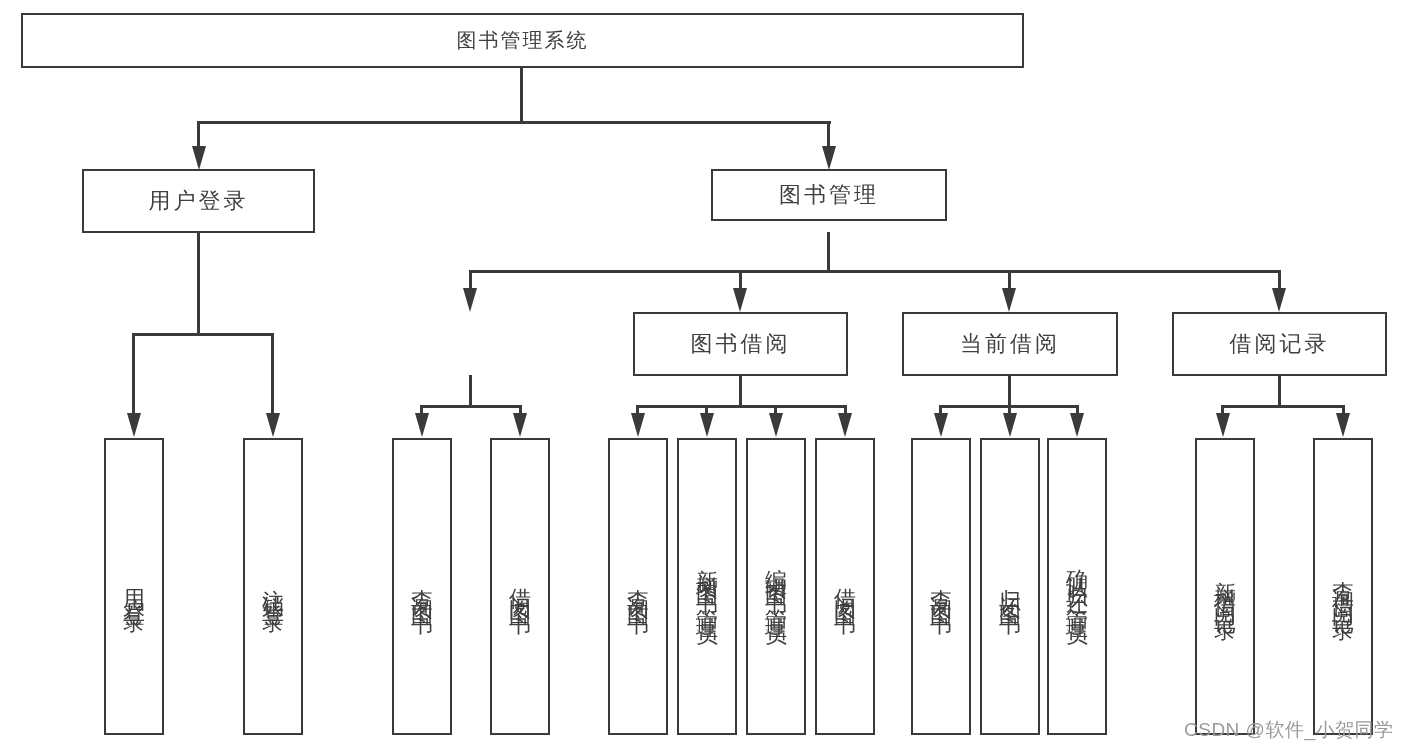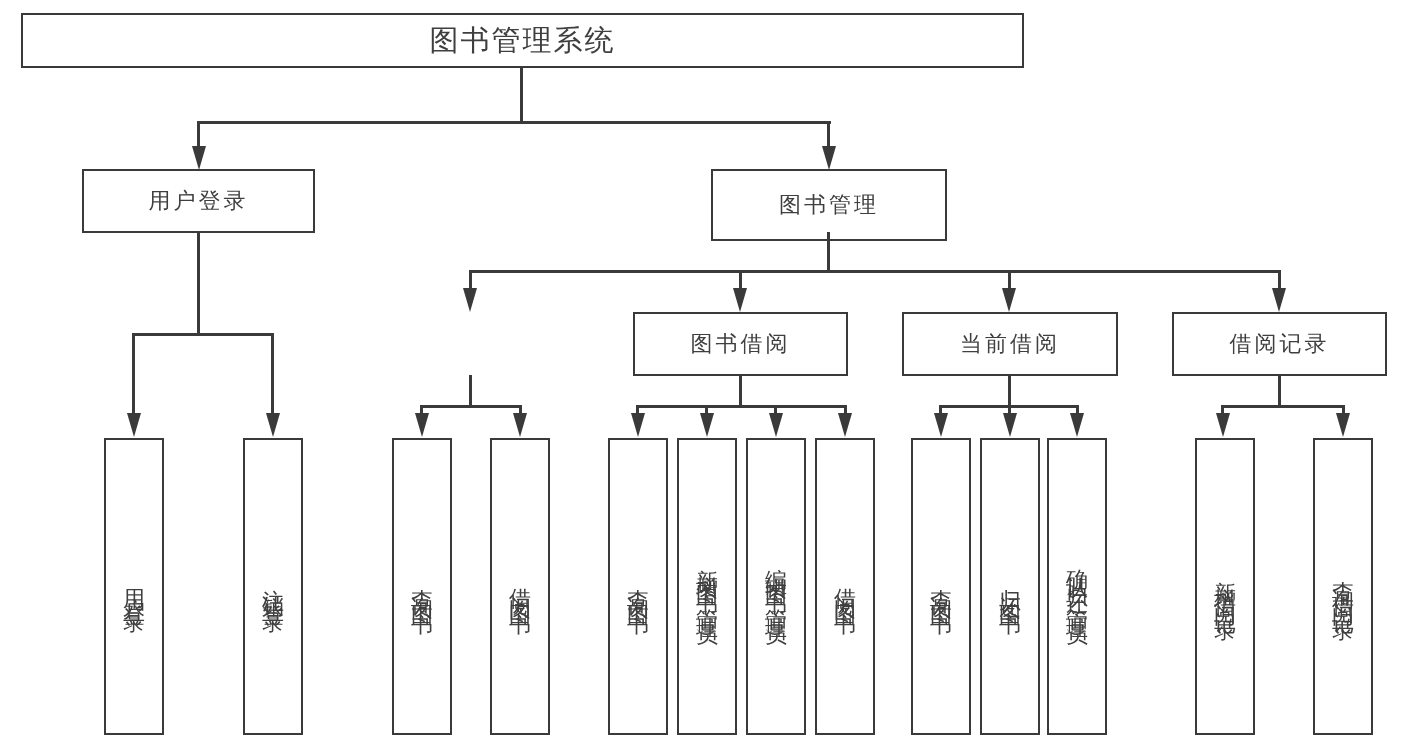--- a/index.html
+++ b/index.html
@@ -17,21 +17,21 @@
   }
   .box{
     position:absolute;
     box-sizing:border-box;
     border:2.5px solid var(--line);
     background:#fff;
     display:flex;align-items:center;justify-content:center;
     text-align:center;
   }
   .hlabel{font-size:22px;letter-spacing:3px;line-height:1;}
-  .root-label{font-size:29px;letter-spacing:2px;}
+  .root-label{font-size:20px;letter-spacing:2px;}
   .leaf .vtext{
     writing-mode:vertical-rl;
     text-orientation:mixed;
     font-size:22px;
     letter-spacing:8px;
     line-height:1;
   }
   .vline{position:absolute;width:3px;background:var(--line);}
   .hline{position:absolute;height:3px;background:var(--line);}
   .arrow{
@@ -55,21 +55,21 @@
 
 <div id="canvas">
 
   <div class="box" style="left:21px;top:13px;width:1003px;height:55px;">
     <span class="root-label">图书管理系统</span>
   </div>
 
   <div class="box" style="left:82px;top:169px;width:233px;height:64px;">
     <span class="hlabel">用户登录</span>
   </div>
-  <div class="box" style="left:711px;top:169px;width:236px;height:72px;">
+  <div class="box" style="left:711px;top:169px;width:236px;height:52px;">
     <span class="hlabel">图书管理</span>
   </div>
 
   <div class="box" style="left:902px;top:312px;width:216px;height:64px;">
     <span class="hlabel">当前借阅</span>
   </div>
   <div class="box" style="left:633px;top:312px;width:215px;height:64px;">
     <span class="hlabel">图书借阅</span>
   </div>
   <div class="box" style="left:1172px;top:312px;width:215px;height:64px;">
@@ -172,14 +172,15 @@
   <div class="vline" style="left:1076px;top:405px;height:10px;"></div>
   <div class="arrow" style="left:1070px;top:413px;"></div>
 
   <div class="vline" style="left:1278px;top:375px;height:33px;"></div>
   <div class="hline" style="left:1221px;top:405px;width:124px;"></div>
   <div class="vline" style="left:1221px;top:405px;height:10px;"></div>
   <div class="arrow" style="left:1216px;top:413px;"></div>
   <div class="vline" style="left:1342px;top:405px;height:10px;"></div>
   <div class="arrow" style="left:1336px;top:413px;"></div>
 
+  <div class="watermark">CSDN @软件_小贺同学</div>
 
 </div>
 
 </body></html>

